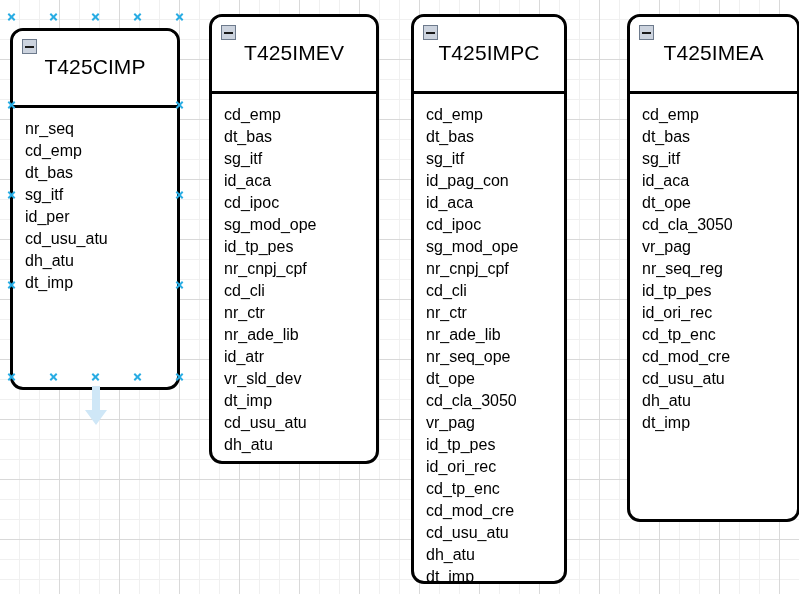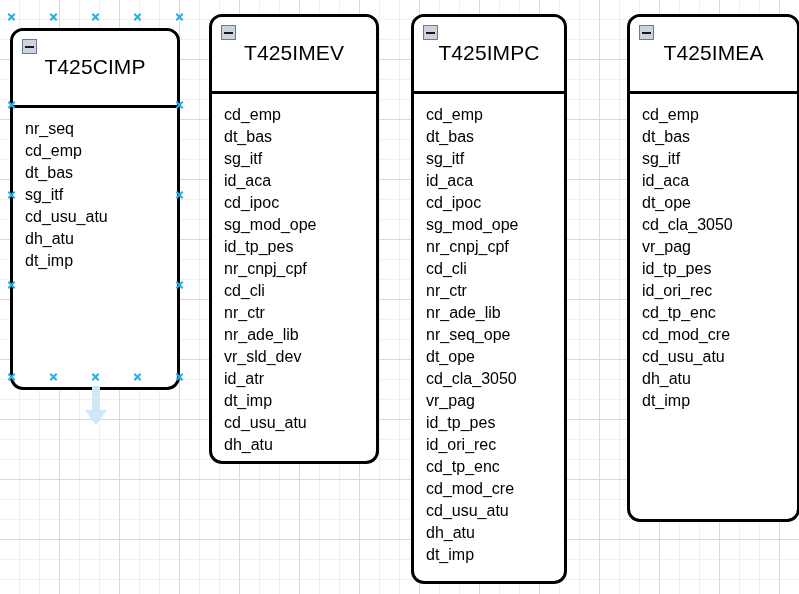--- a/index.html
+++ b/index.html
@@ -124,20 +124,21 @@
         <div class="minimize-btn" title="Collapse">
           <span class="bar"></span>
         </div>
         <div class="entity-title">T425CIMP</div>
       </div>
       <div class="entity-body">
         <div class="field">nr_seq</div>
         <div class="field">cd_emp</div>
         <div class="field">dt_bas</div>
         <div class="field">sg_itf</div>
+        <div class="field">id_per</div>
         <div class="field">cd_usu_atu</div>
         <div class="field">dh_atu</div>
         <div class="field">dt_imp</div>
       </div>
     </div>
     <div class="entity" style="left: 209px; top: 14px; width: 170px; height: 450px;">
       <div class="entity-header">
         <div class="minimize-btn" title="Collapse">
           <span class="bar"></span>
         </div>
@@ -148,39 +149,40 @@
         <div class="field">dt_bas</div>
         <div class="field">sg_itf</div>
         <div class="field">id_aca</div>
         <div class="field">cd_ipoc</div>
         <div class="field">sg_mod_ope</div>
         <div class="field">id_tp_pes</div>
         <div class="field">nr_cnpj_cpf</div>
         <div class="field">cd_cli</div>
         <div class="field">nr_ctr</div>
         <div class="field">nr_ade_lib</div>
+        <div class="field">id_atr</div>
         <div class="field">vr_sld_dev</div>
-        <div class="field">id_atr</div>
         <div class="field">dt_imp</div>
         <div class="field">cd_usu_atu</div>
         <div class="field">dh_atu</div>
         <div class="field">nr_seq_ope</div>
       </div>
     </div>
     <div class="entity" style="left: 411px; top: 14px; width: 156px; height: 570px;">
       <div class="entity-header">
         <div class="minimize-btn" title="Collapse">
           <span class="bar"></span>
         </div>
         <div class="entity-title">T425IMPC</div>
       </div>
       <div class="entity-body">
         <div class="field">cd_emp</div>
         <div class="field">dt_bas</div>
         <div class="field">sg_itf</div>
+        <div class="field">id_pag_con</div>
         <div class="field">id_aca</div>
         <div class="field">cd_ipoc</div>
         <div class="field">sg_mod_ope</div>
         <div class="field">nr_cnpj_cpf</div>
         <div class="field">cd_cli</div>
         <div class="field">nr_ctr</div>
         <div class="field">nr_ade_lib</div>
         <div class="field">nr_seq_ope</div>
         <div class="field">dt_ope</div>
         <div class="field">cd_cla_3050</div>
@@ -202,20 +204,21 @@
         <div class="entity-title">T425IMEA</div>
       </div>
       <div class="entity-body">
         <div class="field">cd_emp</div>
         <div class="field">dt_bas</div>
         <div class="field">sg_itf</div>
         <div class="field">id_aca</div>
         <div class="field">dt_ope</div>
         <div class="field">cd_cla_3050</div>
         <div class="field">vr_pag</div>
+        <div class="field">nr_seq_reg</div>
         <div class="field">id_tp_pes</div>
         <div class="field">id_ori_rec</div>
         <div class="field">cd_tp_enc</div>
         <div class="field">cd_mod_cre</div>
         <div class="field">cd_usu_atu</div>
         <div class="field">dh_atu</div>
         <div class="field">dt_imp</div>
       </div>
     </div>
     <div class="handle" style="left: 11px; top: 16px;"></div>

